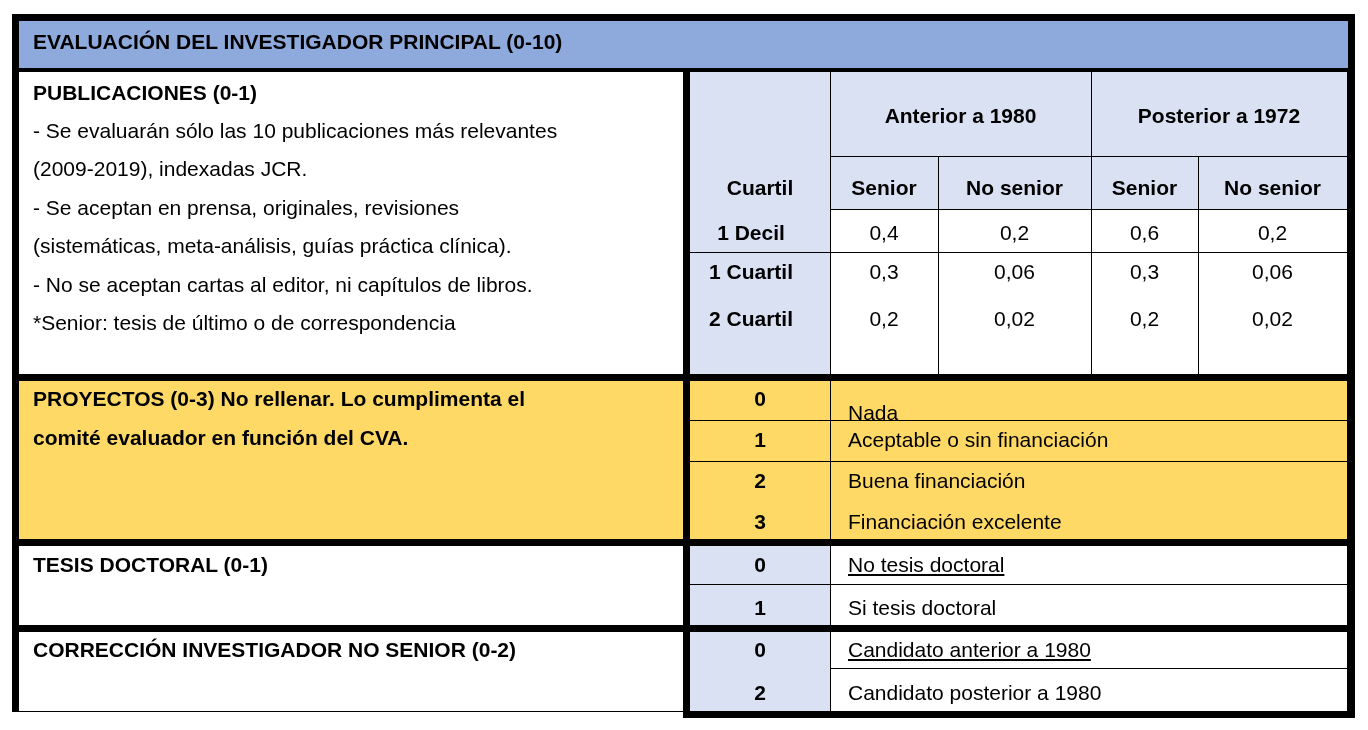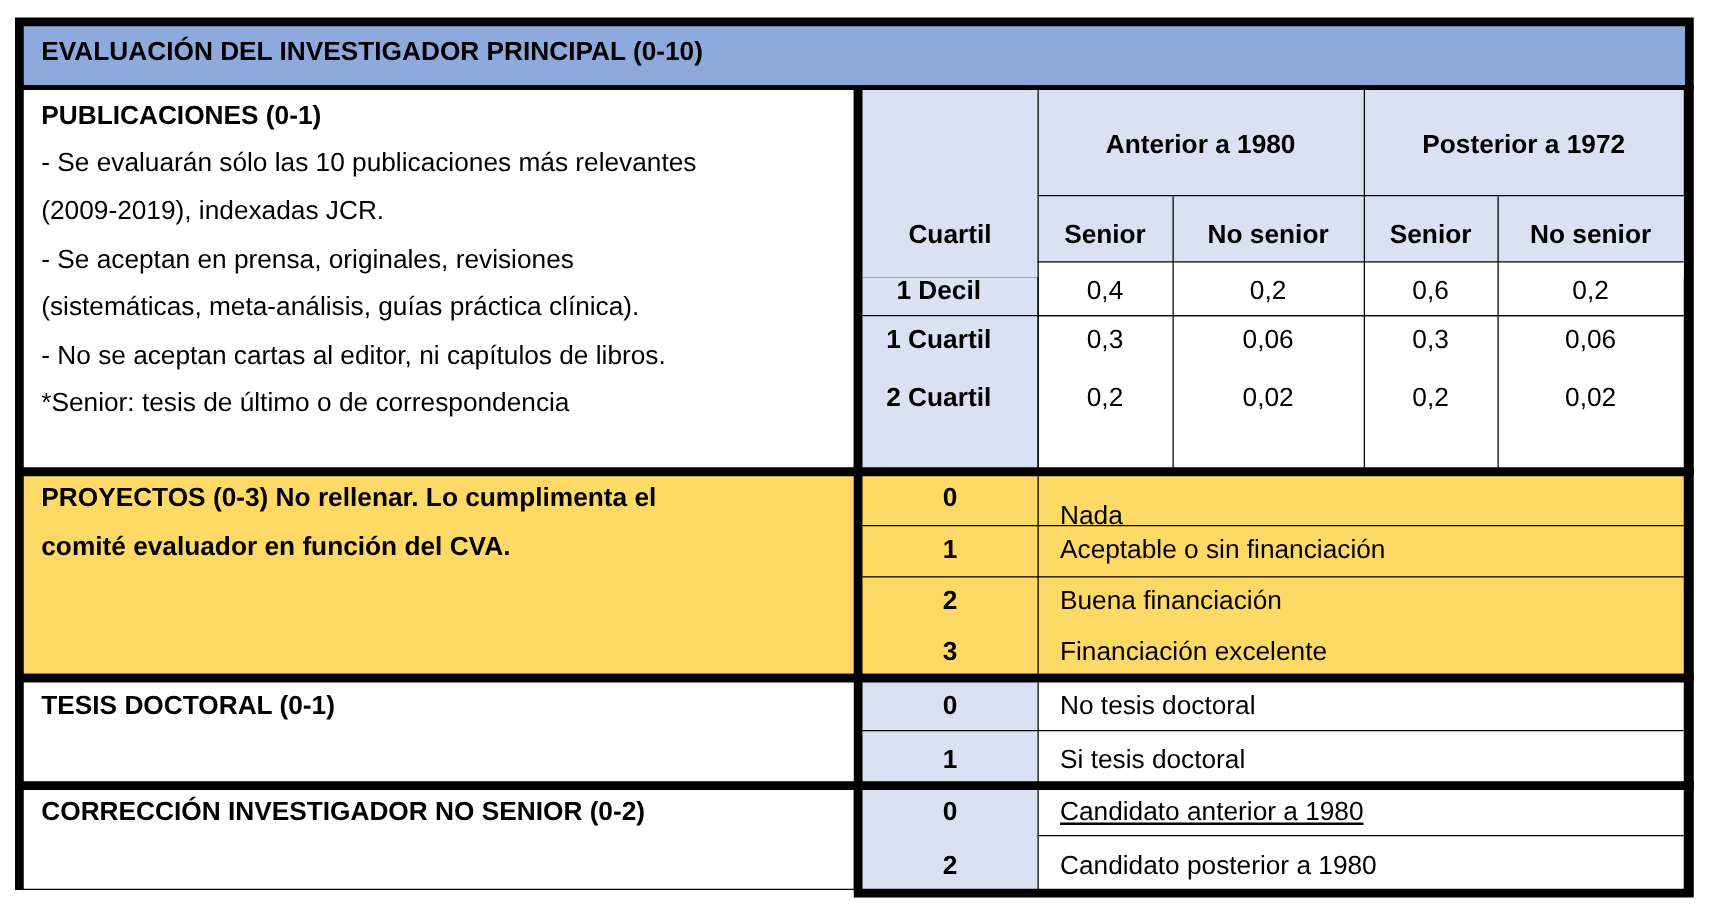--- a/index.html
+++ b/index.html
@@ -99,21 +99,21 @@
 
 <div class="abs" style="left:12px; top:539px; width:1343px; height:93px; background:#000;">
   <div class="abs" style="left:7px; top:7px; width:664px; height:80px; background:#fff;"></div>
   <div class="abs" style="left:678px; top:7px; width:140px; height:80px; background:#D9E1F2;"></div>
   <div class="abs" style="left:819px; top:7px; width:516px; height:80px; background:#fff;"></div>
 </div>
 <div class="hline" style="left:690px; top:584px; width:657px;"></div>
 
 <div class="txt b" style="left:33px; top:552px;">TESIS DOCTORAL (0-1)</div>
 <div class="txt b center" style="left:690px; top:552px; width:140px;">0</div>
-<div class="txt" style="left:848px; top:552px;">No tesis doctoral</div>
+<div class="txt" style="left:848px; top:552px;text-decoration:underline;">No tesis doctoral</div>
 <div class="txt b center" style="left:690px; top:595px; width:140px;">1</div>
 <div class="txt" style="left:848px; top:595px;">Si tesis doctoral</div>
 
 <div class="abs" style="left:12px; top:625px; width:678px; height:87px; background:#000;">
   <div class="abs" style="left:7px; top:7px; width:664px; height:79px; background:#fff;"></div>
 </div>
 <div class="abs" style="left:683px; top:625px; width:672px; height:93px; background:#000;">
   <div class="abs" style="left:7px; top:7px; width:140px; height:79px; background:#D9E1F2;"></div>
   <div class="abs" style="left:148px; top:7px; width:516px; height:79px; background:#fff;"></div>
 </div>

